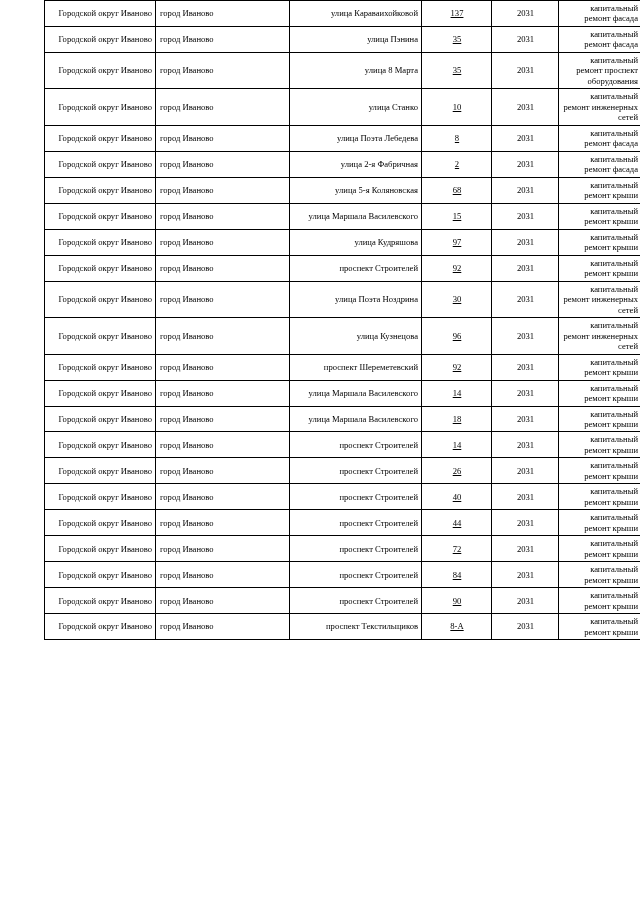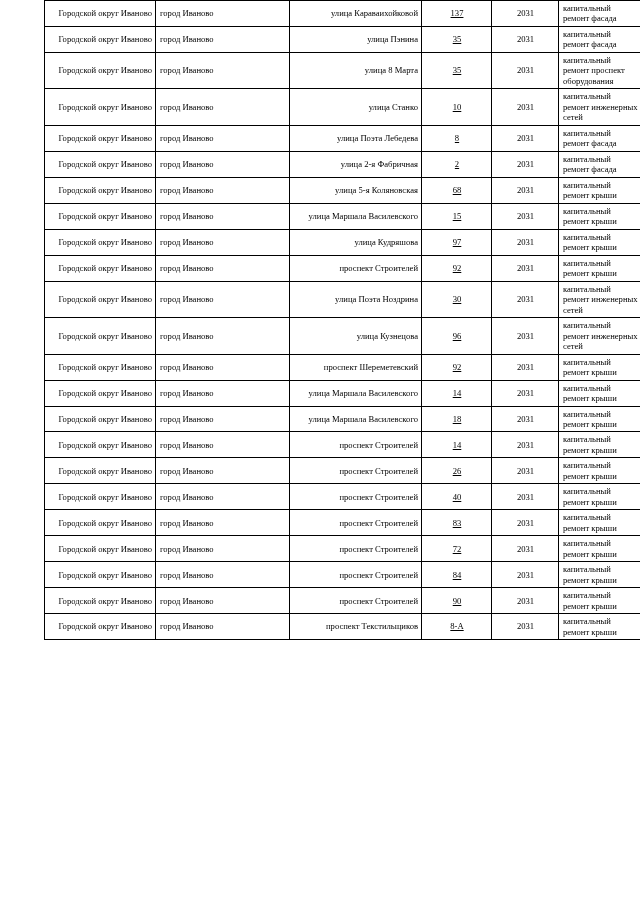--- a/index.html
+++ b/index.html
@@ -42,21 +42,21 @@
     line-height: 1.22;
     vertical-align: middle;
     padding: 2px 3px 2px 4px;
     word-wrap: break-word;
   }
   td.c-municipality { width: 103px; text-align: right; }
   td.c-settlement   { width: 126px; text-align: left; }
   td.c-street       { width: 124px; text-align: right; }
   td.c-house        { width: 62px;  text-align: center; text-decoration: underline; }
   td.c-year         { width: 59px;  text-align: center; }
-  td.c-work         { width: 75px;  text-align: left; }
+  td.c-work         { width: 75px;  text-align: right; }
 </style>
 </head>
 <body>
 
 <div class="page">
 
 
   <div class="table-wrap">
     <table class="reg-table">
       <tbody>
@@ -201,21 +201,21 @@
             <td class="c-settlement">город Иваново</td>
             <td class="c-street">проспект Строителей</td>
             <td class="c-house">40</td>
             <td class="c-year">2031</td>
             <td class="c-work">капитальный ремонт крыши</td>
           </tr>
           <tr>
             <td class="c-municipality">Городской округ Иваново</td>
             <td class="c-settlement">город Иваново</td>
             <td class="c-street">проспект Строителей</td>
-            <td class="c-house">83</td>
+            <td class="c-house">44</td>
             <td class="c-year">2031</td>
             <td class="c-work">капитальный ремонт крыши</td>
           </tr>
           <tr>
             <td class="c-municipality">Городской округ Иваново</td>
             <td class="c-settlement">город Иваново</td>
             <td class="c-street">проспект Строителей</td>
             <td class="c-house">72</td>
             <td class="c-year">2031</td>
             <td class="c-work">капитальный ремонт крыши</td>

